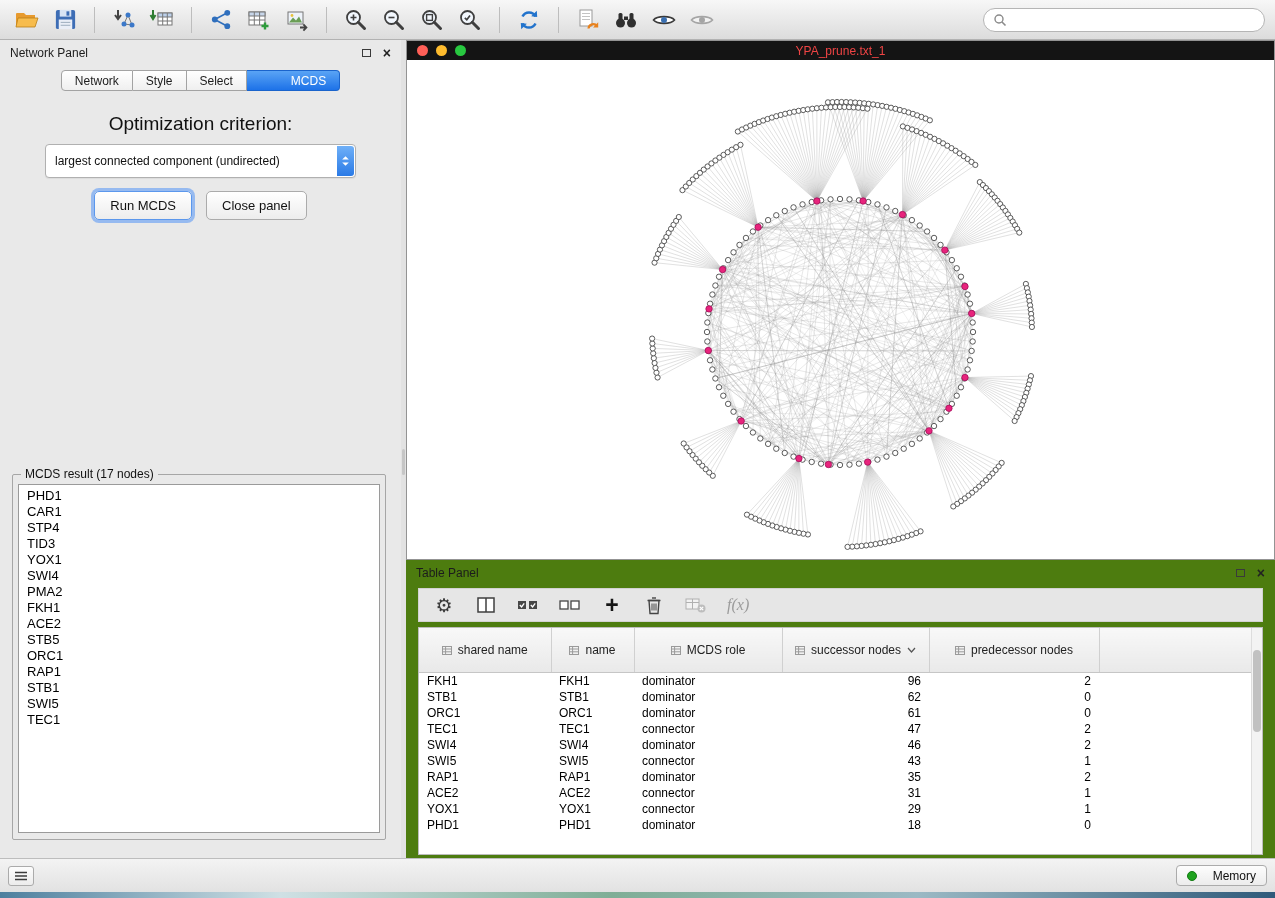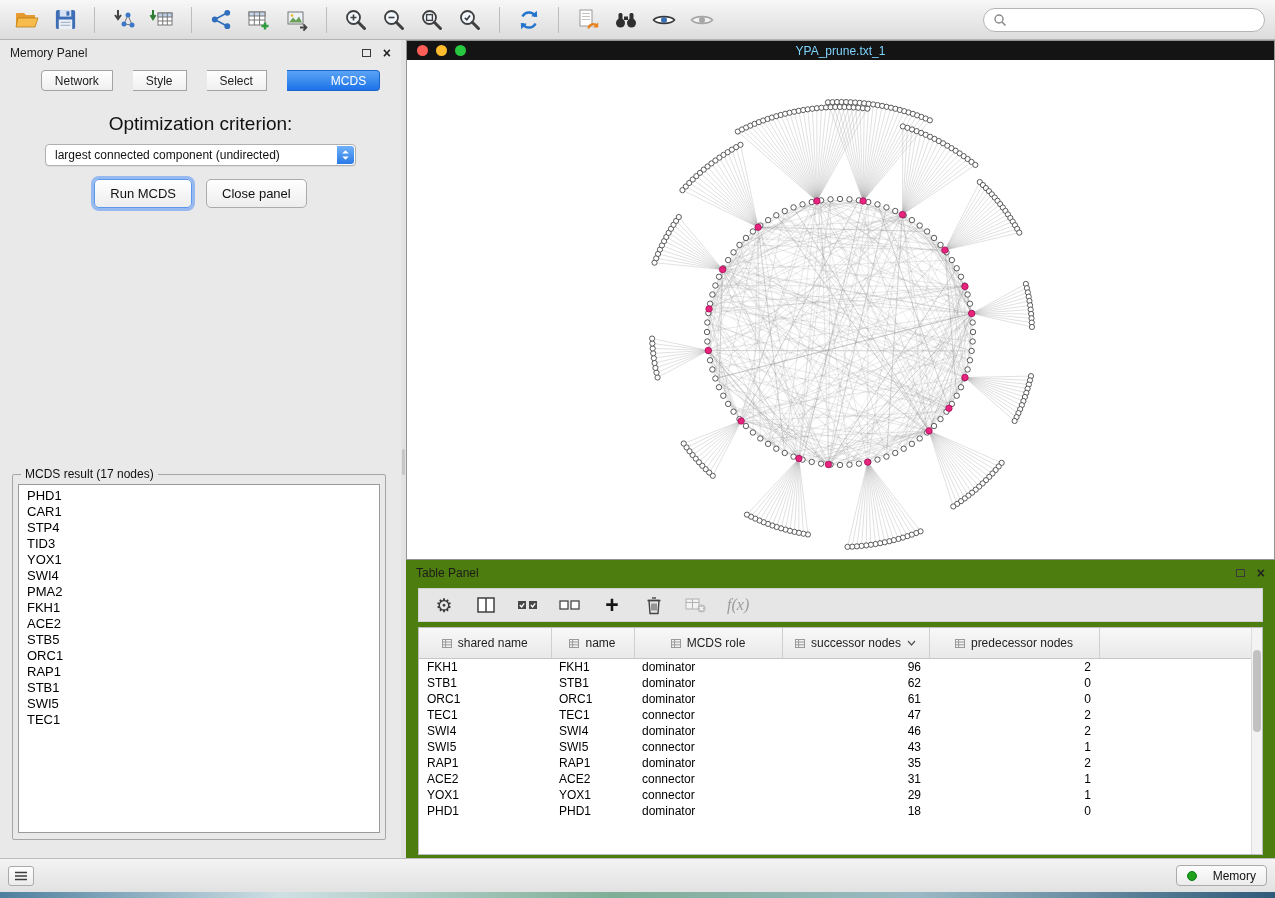--- a/index.html
+++ b/index.html
@@ -34,29 +34,29 @@
   .panel-header { height:26px; flex:0 0 26px; display:flex; align-items:center; padding:0 10px; font-size:12px; color:#1c1c1c; }
   .panel-header .spacer { flex:1; }
   .float-box { width:9px; height:8px; border:1.5px solid #3a3a3a; display:inline-block; margin-right:12px; }
   .close-x { font-size:14px; font-weight:bold; color:#222; line-height:1; }
 
   .tabbar { display:flex; justify-content:center; margin:4px 0 2px; }
   .tab {
     height:21px; padding:0 13px; display:flex; align-items:center;
     font-size:12px; color:#1c1c1c;
     background:linear-gradient(#ffffff,#efefef);
-    border:1px solid #a3a3a3; border-left:none;margin-left:20px;
+    border:1px solid #a3a3a3; border-left:none;
   }
   .tab:first-child { border-left:1px solid #a3a3a3; border-radius:4px 0 0 4px; }
   .tab:last-child { border-radius:0 4px 4px 0; }
   .tab.active { background:linear-gradient(#5aa4f5,#1d72e8); color:#fff; border-color:#1a64cc;padding-left:44px; }
 
   .opt-label { text-align:center; font-size:19px; color:#111; margin:20px 0 9px; }
   .dropdown {
-    margin:0 45px; height:22px; position:relative;
+    margin:0 45px; height:34px; position:relative;
     background:#fff; border:1px solid #b0b0b0; border-radius:4px;
     display:flex; align-items:center; padding:0 24px 0 9px;
     font-size:12px; color:#111; box-shadow:0 1px 1px rgba(0,0,0,.06);
   }
   .dropdown .stepper {
     position:absolute; top:1px; right:1px; bottom:1px; width:17px;
     border-radius:0 3px 3px 0; background:linear-gradient(#6fb0f8,#2a7ae6);
     display:flex; align-items:center; justify-content:center;
   }
   .btn-row { display:flex; justify-content:center; gap:14px; margin-top:13px; }
@@ -81,21 +81,21 @@
   .v-splitter { width:5px; flex:0 0 5px; background:#e2e2e2; position:relative; }
   .v-splitter .handle { position:absolute; top:50%; left:1px; width:3px; height:26px; background:#c6c6c6; border-radius:2px; }
 
   
   .right-stack { flex:1; display:flex; flex-direction:column; min-width:0; background:#e9e9e9; }
 
   .network-window { height:520px; flex:0 0 520px; display:flex; flex-direction:column; border:1px solid #939393; }
   .net-titlebar { height:19px; flex:0 0 19px; background:#141414; position:relative; display:flex; align-items:center; }
   .lights { display:flex; gap:8px; margin-left:10px; z-index:2; }
   .light { width:11px; height:11px; border-radius:50%; }
-  .net-title { position:absolute; left:0; right:0; text-align:center; font-size:12px; color:#7dd3fc; }
+  .net-title { position:absolute; left:0; right:0; text-align:center; font-size:12px; color:#ef4444; }
   .net-canvas { flex:1; background:#fff; position:relative; }
   .net-canvas svg { position:absolute; inset:0; width:100%; height:100%; }
 
   
   .table-panel { flex:1; display:flex; flex-direction:column; min-height:0; background:#4d7c0f; }
   .table-tools {
     height:34px; flex:0 0 34px; margin:2px 12px 0; padding:0 14px;
     display:flex; align-items:center; gap:20px;
     background:#e6e6e6; border:1px solid #d2d2d2;
   }
@@ -103,21 +103,21 @@
   .gear-glyph { font-size:19px; color:#3b3b3b; line-height:1; }
   .plus-glyph { font-size:23px; font-weight:bold; color:#151515; line-height:1; }
   .fx-glyph { font-family:"Liberation Serif", serif; font-style:italic; font-size:16px; color:#9b9b9b; }
 
   .table-wrap { flex:1; margin:5px 12px 3px; background:#fff; border:1px solid #bdbdbd; position:relative; overflow:hidden; }
   table.node-table { border-collapse:collapse; table-layout:fixed; width:100%; font-size:12px; }
   table.node-table th {
     height:19px; font-weight:normal; font-size:12px; color:#222;
     background:linear-gradient(#f8f8f8,#e9e9e9);
     border-right:1px solid #d0d0d0; border-bottom:1px solid #c6c6c6;
-    white-space:nowrap; overflow:hidden; text-align:center; position:relative; padding:8px 4px;
+    white-space:nowrap; overflow:hidden; text-align:center; position:relative; padding:15px 4px;
   }
   table.node-table th .th-inner { display:flex; align-items:center; justify-content:center; gap:6px; }
   table.node-table td { height:16px; padding:0 8px; white-space:nowrap; overflow:hidden; color:#000; }
   td.num { text-align:right; padding-right:12px; }
   .scrollbar-v { position:absolute; top:0; right:0; bottom:0; width:11px; background:#f3f3f3; border-left:1px solid #ddd; }
   .scrollbar-v .thumb { position:absolute; top:22px; left:1px; width:8px; height:82px; background:#c1c1c1; border-radius:4px; }
 
   .table-tabs { height:28px; flex:0 0 28px; display:flex; justify-content:center; align-items:center; }
 
   
@@ -272,21 +272,21 @@
           <line x1="9" y1="9" x2="12.5" y2="12.5" stroke="#8a8a8a" stroke-width="1.6"></line>
         </svg>
       <input type="text" value="" style="">
     </div>
   </div>
 
   <div class="main">
 
     <div class="control-panel">
       <div class="panel-header">
-        <span>Memory Panel</span>
+        <span>Network Panel</span>
         <span class="spacer"></span>
         <span class="float-box"></span>
         <span class="close-x">×</span>
       </div>
 
       <div class="tabbar">
         <div class="tab">Network</div>
         <div class="tab">Style</div>
         <div class="tab">Select</div>
         <div class="tab active">MCDS</div>

